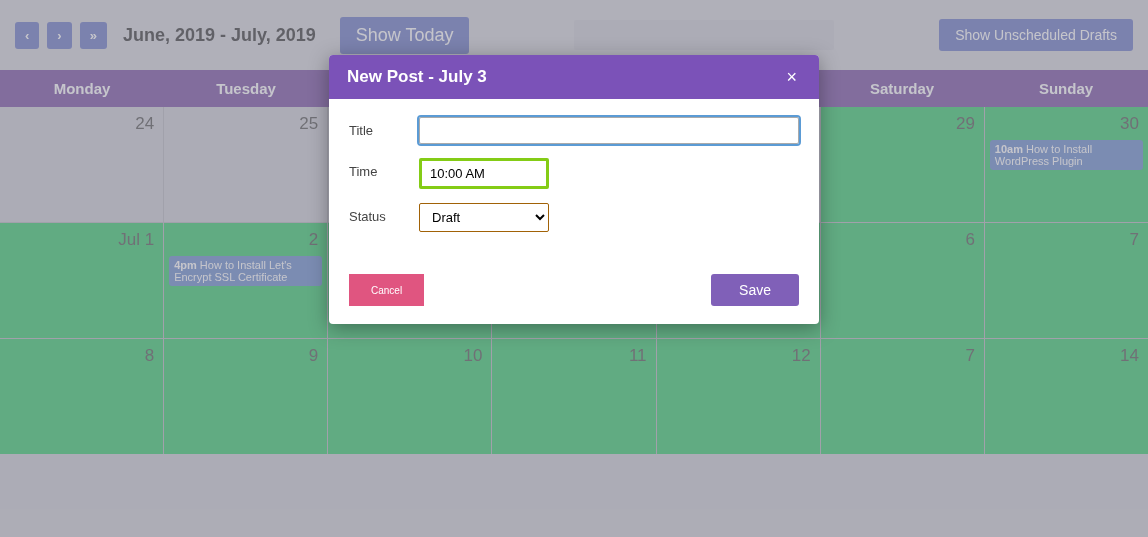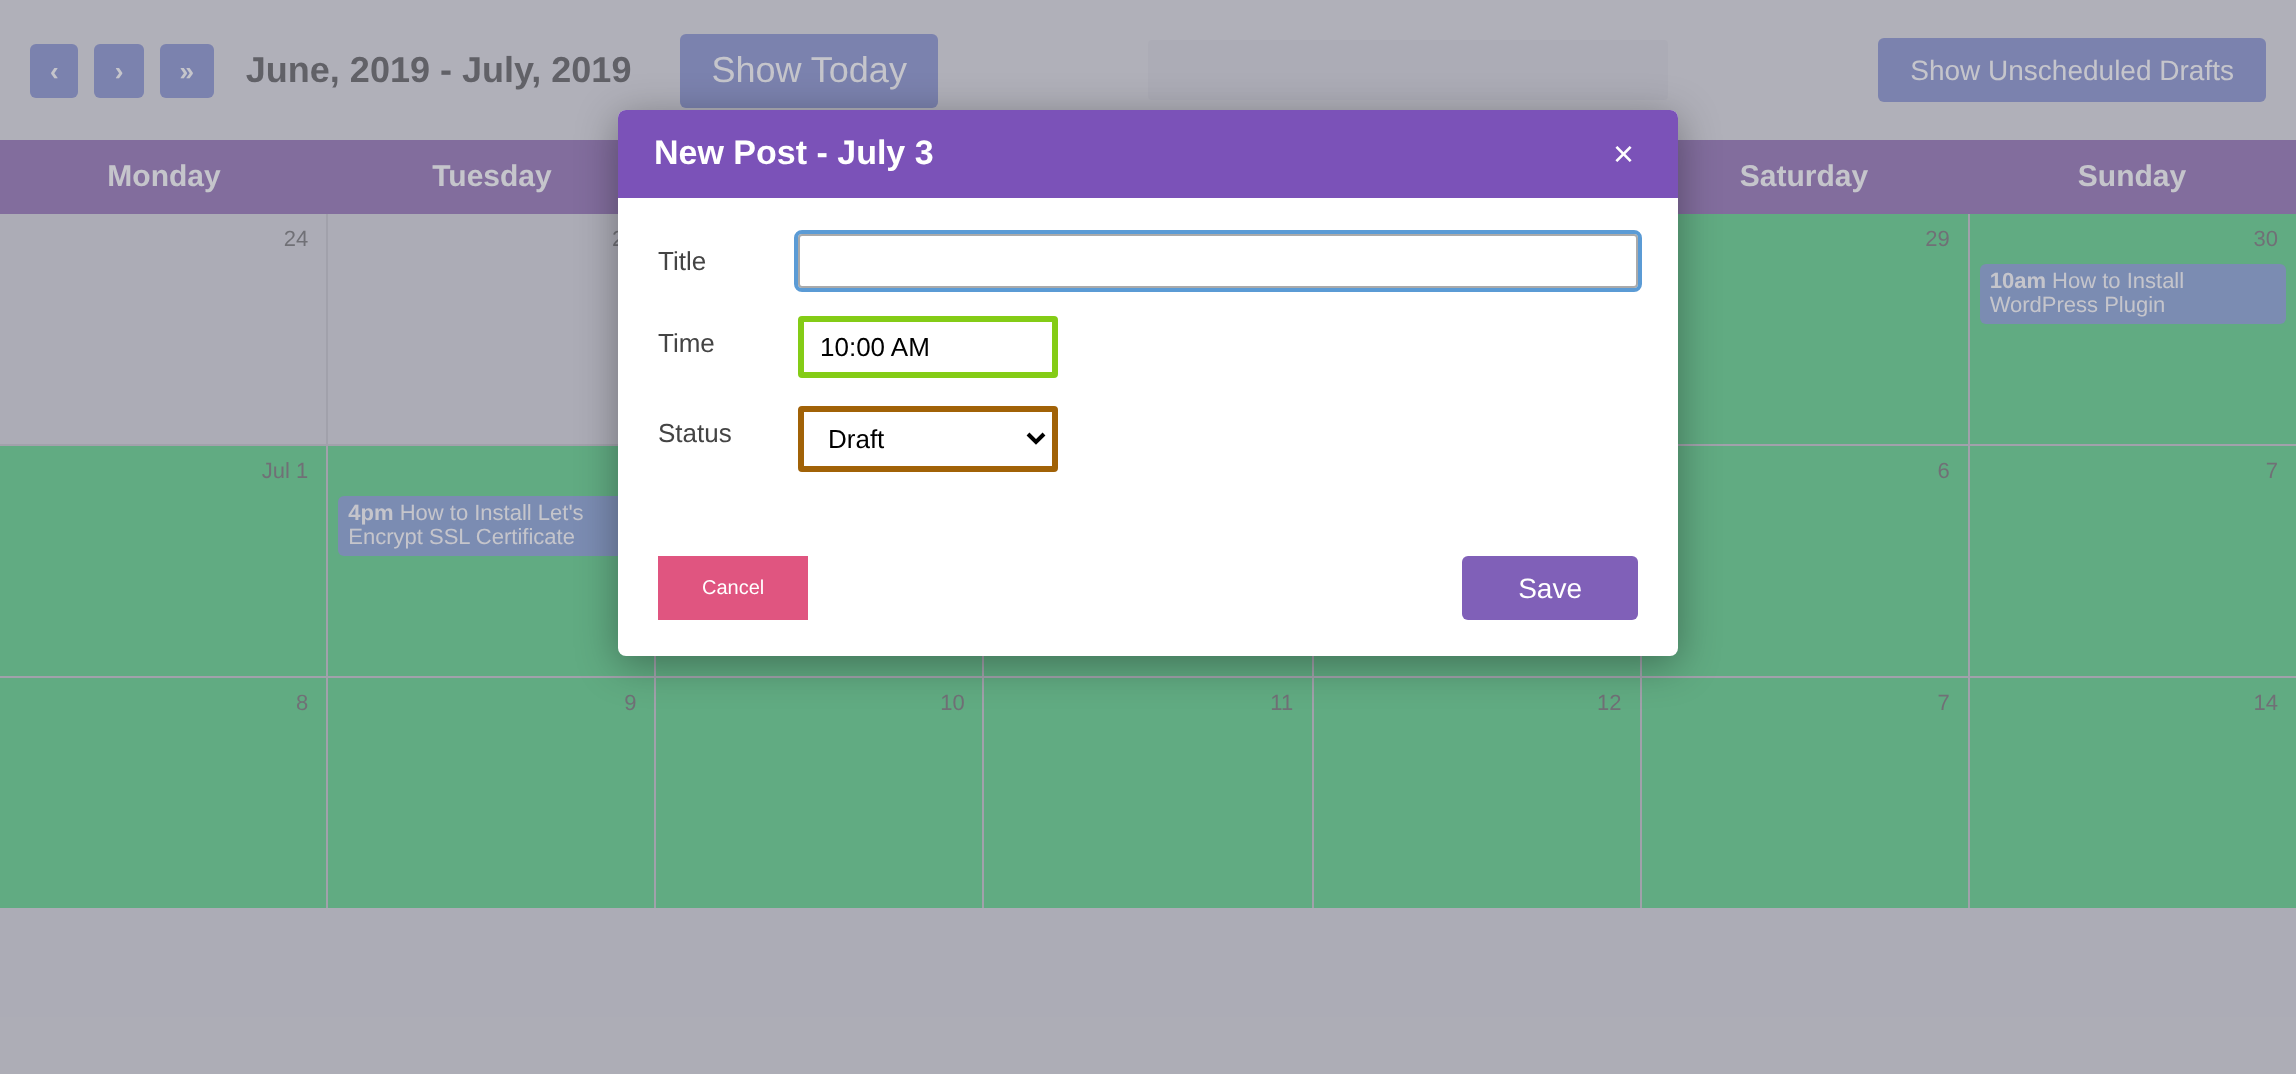--- a/index.html
+++ b/index.html
@@ -77,21 +77,21 @@
       background: #22c55e;
       min-height: 115px;
       padding: 5px;
       position: relative;
       vertical-align: top;
     }
     .calendar-cell.prev-month {
       background: #c8c8d0;
     }
     .cell-number {
-      font-size: 11px;
+      font-size: 17px;
       color: #444;
       text-align: right;
       padding: 2px 4px;
     }
     .event-block {
       background: #5b80c8;
       color: white;
       border-radius: 3px;
       padding: 3px 5px;
       font-size: 11px;
@@ -112,21 +112,21 @@
       display: flex;
       align-items: flex-start;
       justify-content: center;
       padding-top: 55px;
     }
 
     
     .modal {
       background: white;
       border-radius: 4px;
-      width: 530px;
+      width: 490px;
       box-shadow: 0 4px 20px rgba(0,0,0,0.35);
       overflow: hidden;
     }
     .modal-header {
       background: #7b52b8;
       color: white;
       display: flex;
       justify-content: space-between;
       align-items: center;
       padding: 12px 18px;
@@ -181,21 +181,21 @@
     }
     .form-time-input {
       width: 130px;
       border: 3px solid #84cc16;
       border-radius: 2px;
       padding: 5px 8px;
       font-size: 13px;
     }
     .form-select {
       width: 130px;
-      border: 3px solid #a16207;
+      border: 1px solid #a16207;
       border-radius: 2px;
       padding: 5px 8px;
       font-size: 13px;
       background: white;
     }
     .modal-footer {
       display: flex;
       justify-content: space-between;
       padding: 10px 20px 18px;
     }

